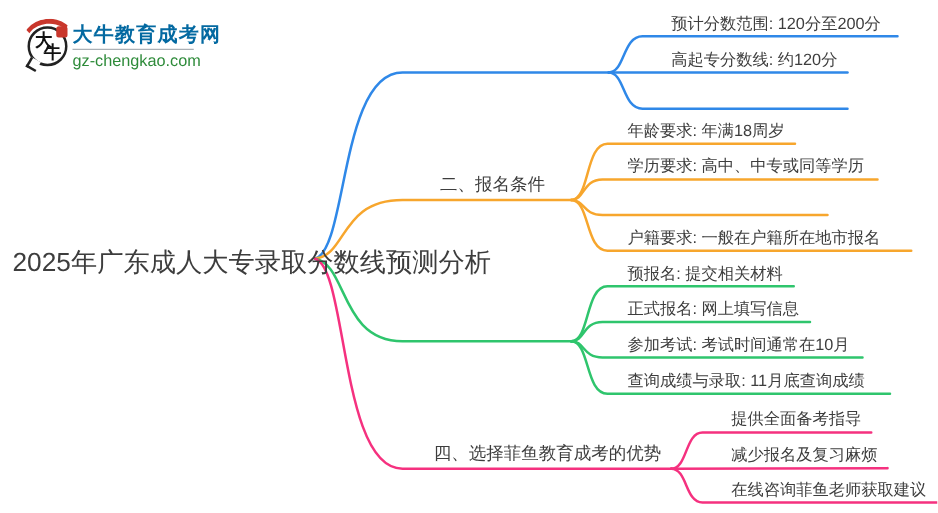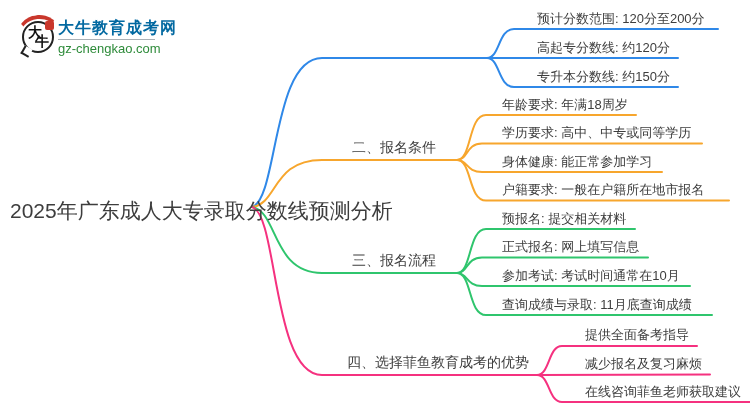--- a/index.html
+++ b/index.html
@@ -98,29 +98,26 @@
     </div>
     <div class="logo-name">大牛教育成考网</div>
     <div class="logo-divider"></div>
     <div class="logo-url">gz-chengkao.com</div>
   </div>
 
   <div class="lbl root-lbl" style="left:10px;top:198px;">2025年广东成人大专录取分数线预测分析</div>
 
   <div class="lbl child-lbl" style="left:537px;top:11px;">预计分数范围: 120分至200分</div>
   <div class="lbl child-lbl" style="left:537px;top:40px;">高起专分数线: 约120分</div>
-  <div class="lbl child-lbl" style="left:537px;top:69px;">专升本分数线: 约150分</div>
 
   <div class="lbl branch-lbl" style="left:352px;top:139px;">二、报名条件</div>
   <div class="lbl child-lbl" style="left:502px;top:97px;">年龄要求: 年满18周岁</div>
   <div class="lbl child-lbl" style="left:502px;top:125px;">学历要求: 高中、中专或同等学历</div>
-  <div class="lbl child-lbl" style="left:502px;top:154px;">身体健康: 能正常参加学习</div>
   <div class="lbl child-lbl" style="left:502px;top:182px;">户籍要求: 一般在户籍所在地市报名</div>
 
-  <div class="lbl branch-lbl" style="left:352px;top:252px;">三、报名流程</div>
   <div class="lbl child-lbl" style="left:502px;top:211px;">预报名: 提交相关材料</div>
   <div class="lbl child-lbl" style="left:502px;top:239px;">正式报名: 网上填写信息</div>
   <div class="lbl child-lbl" style="left:502px;top:268px;">参加考试: 考试时间通常在10月</div>
   <div class="lbl child-lbl" style="left:502px;top:297px;">查询成绩与录取: 11月底查询成绩</div>
 
   <div class="lbl branch-lbl" style="left:347px;top:354px;">四、选择菲鱼教育成考的优势</div>
   <div class="lbl child-lbl" style="left:585px;top:328px;font-family:Liberation Mono, monospace;">提供全面备考指导</div>
   <div class="lbl child-lbl" style="left:585px;top:384px;">在线咨询菲鱼老师获取建议</div>
   <div class="lbl child-lbl" style="left:585px;top:356px;">减少报名及复习麻烦</div>
 

